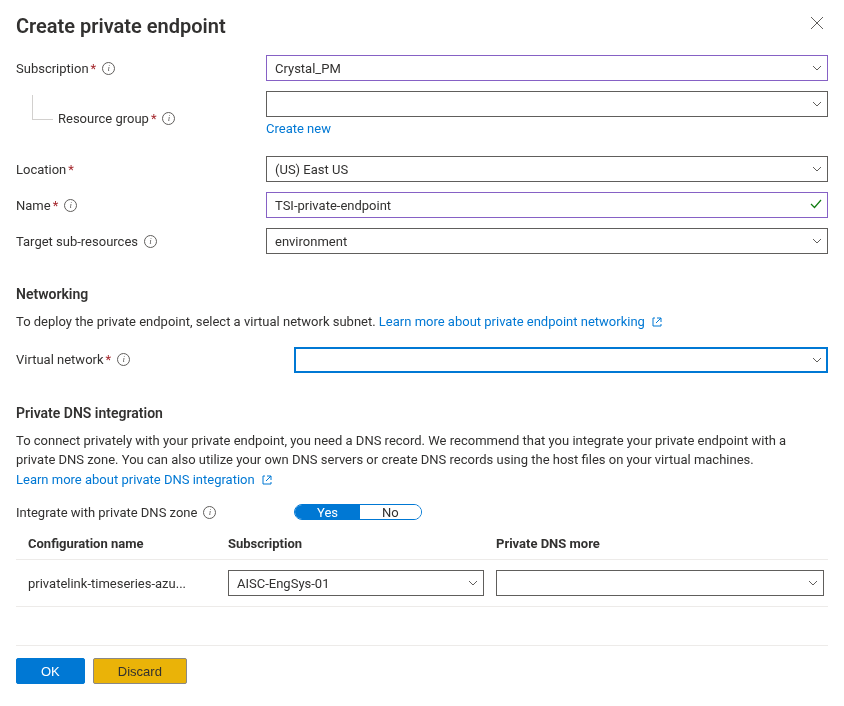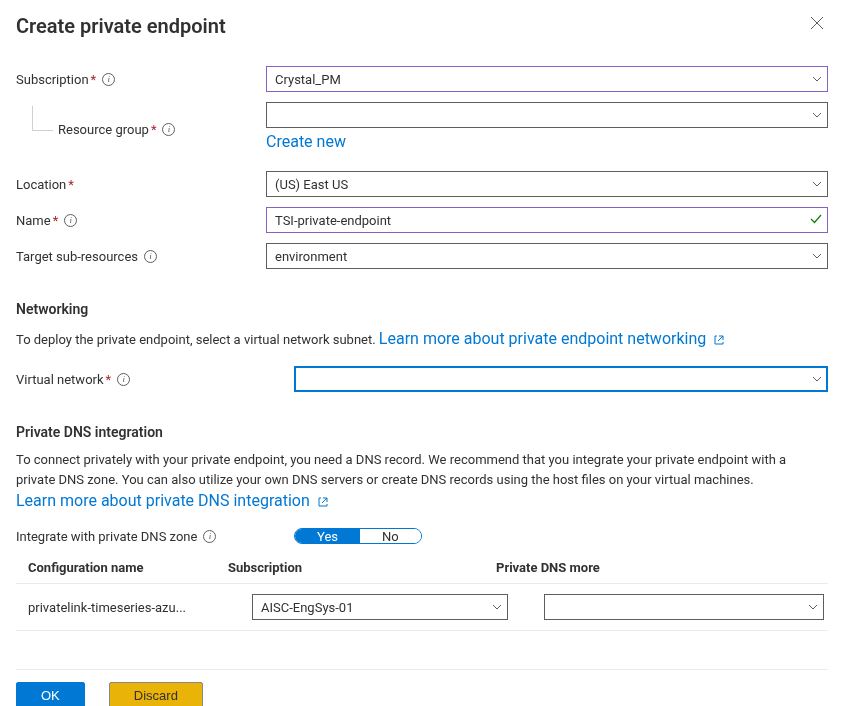--- a/index.html
+++ b/index.html
@@ -8,21 +8,21 @@
       font-size: 13px;
       color: #323130;
       background: #fff;
       width: 844px;
       padding: 14px 16px 0 16px;
     }
     .header {
       display: flex;
       justify-content: space-between;
       align-items: flex-start;
-      margin-bottom: 28px;
+      margin-bottom: 17px;
     }
     .header h1 {
       font-size: 20px;
       font-weight: 600;
       color: #323130;
     }
     .close-icon {
       font-size: 16px;
       color: #605e5c;
       cursor: pointer;
@@ -95,21 +95,21 @@
       width: 12px; height: 12px;
       display: inline-flex; align-items: center; justify-content: center;
     }
     .chevron svg { stroke: #605e5c; }
     .check-icon svg { stroke: #107c10; }
 
     .link {
       color: #0078d4;
       text-decoration: none;
       cursor: pointer;
-      font-size: 16px;
+      font-size: 13px;
     }
     .ext-link-icon {
       display: inline-block;
       margin-left: 4px;
       vertical-align: -1px;
     }
     .ext-link-icon svg { stroke: #0078d4; fill: none; }
 
     .section-heading {
       font-size: 14px;
@@ -153,33 +153,32 @@
       border-bottom: 1px solid #edebe9;
       padding-bottom: 8px;
       font-weight: 700;
       font-size: 13px;
     }
     .dns-row {
       display: flex;
       align-items: center;
       padding: 10px 0;
       border-bottom: 1px solid #edebe9;
-      gap: 24px;
     }
     .dns-col1 { width: 212px; padding-left: 12px; padding-right: 8px; }
     .dns-col2 { width: 268px; padding-right: 12px; }
     .dns-col3 { flex: 1; padding-right: 4px;}
     .truncate { white-space: nowrap; overflow: hidden; text-overflow: ellipsis; }
 
     .footer {
       border-top: 1px solid #edebe9;
       margin-top: 38px;
       padding: 12px 0;
       display: flex;
-      gap: 24px;
+      gap: 8px;
     }
     .btn {
       height: 26px;
       padding: 0 24px;
       font-size: 13px;
       border-radius: 2px;
       cursor: pointer;
       border: 1px solid;
       display: inline-flex;
       align-items: center;

